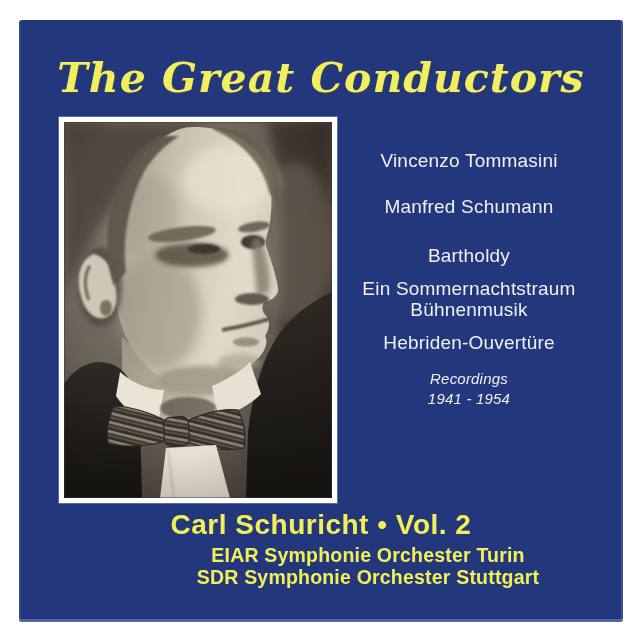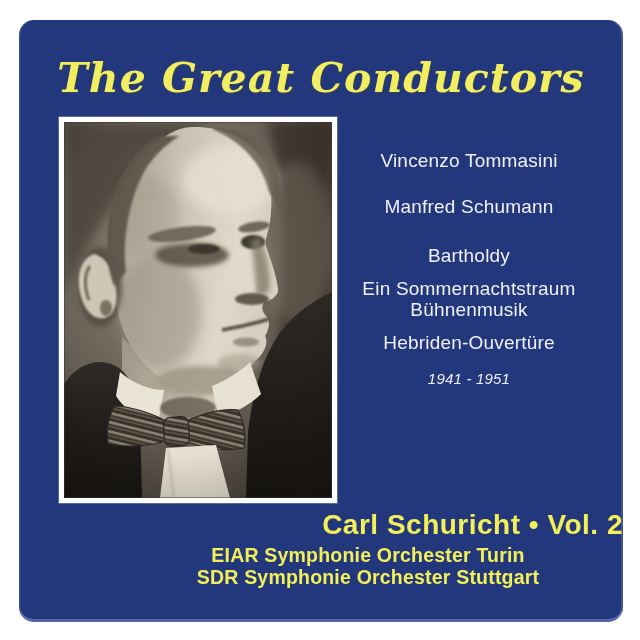--- a/index.html
+++ b/index.html
@@ -2,21 +2,21 @@
 <html><head>
 <meta charset="utf-8">
 <style>
   html,body{margin:0;padding:0;}
   body{
     width:640px;height:640px;position:relative;background:#ffffff;
     font-family:"Liberation Sans", sans-serif;overflow:hidden;
   }
   .cover{
     position:absolute;left:19px;top:20px;width:604px;height:602px;
-    background:#23387c;border-radius:15px;
+    background:#23387c;border-radius:3px;
     box-shadow:inset 0 -3px 0 rgba(122,138,196,.55), inset -2px 0 0 rgba(122,138,196,.35), inset 2px 0 0 rgba(122,138,196,.18);
   }
   .series-title{
     position:absolute;top:34px;left:0;width:100%;text-align:center;
     font-family:"DejaVu Serif", serif;font-style:italic;font-weight:bold;
     font-size:41px;color:#f1ee62;letter-spacing:1px;
     text-shadow:1px 1px 0 rgba(90,80,0,.35);
     white-space:nowrap;
   }
   .photo-frame{
@@ -34,21 +34,21 @@
   }
   .pgroup{margin-top:0;}
   .gap12{margin-top:12px;}
   .gap25{margin-top:25px;}
   .gap28{margin-top:28px;}
   .gap16{margin-top:16px;}
   .pline{font-size:19px;line-height:21px;letter-spacing:.2px;}
   .pline.italic{font-style:italic;}
   .pgroup.small .pline{font-size:15px;line-height:20px;font-style:italic;}
   .artist{
-    position:absolute;top:489px;left:0;width:100%;text-align:right;
+    position:absolute;top:489px;left:0;width:100%;text-align:center;
     font-size:28px;font-weight:bold;color:#f2ef58;letter-spacing:.5px;
     white-space:nowrap;
   }
   .orchestras{
     position:absolute;top:524px;left:0;width:100%;text-align:center;padding-left:47px;
   }
   .orch{
     font-size:19.5px;line-height:22px;font-weight:bold;color:#f2ef58;
     letter-spacing:.2px;white-space:nowrap;
   }
@@ -183,21 +183,22 @@
       <div class="pline">Bartholdy</div>
     </div>
     <div class="pgroup gap12">
       <div class="pline">Ein Sommernachtstraum</div>
       <div class="pline">Bühnenmusik</div>
     </div>
     <div class="pgroup gap12">
       <div class="pline">Hebriden-Ouvertüre</div>
     </div>
     <div class="pgroup small gap16">
-      <div class="pline">1941 - 1951</div>
+      <div class="pline">Recordings</div>
+      <div class="pline">1941 - 1954</div>
     </div>
   </div>
 
   <div class="artist">Carl Schuricht • Vol. 2</div>
 
   <div class="orchestras">
     <div class="orch">EIAR Symphonie Orchester Turin</div>
     <div class="orch">SDR Symphonie Orchester Stuttgart</div>
   </div>
 

